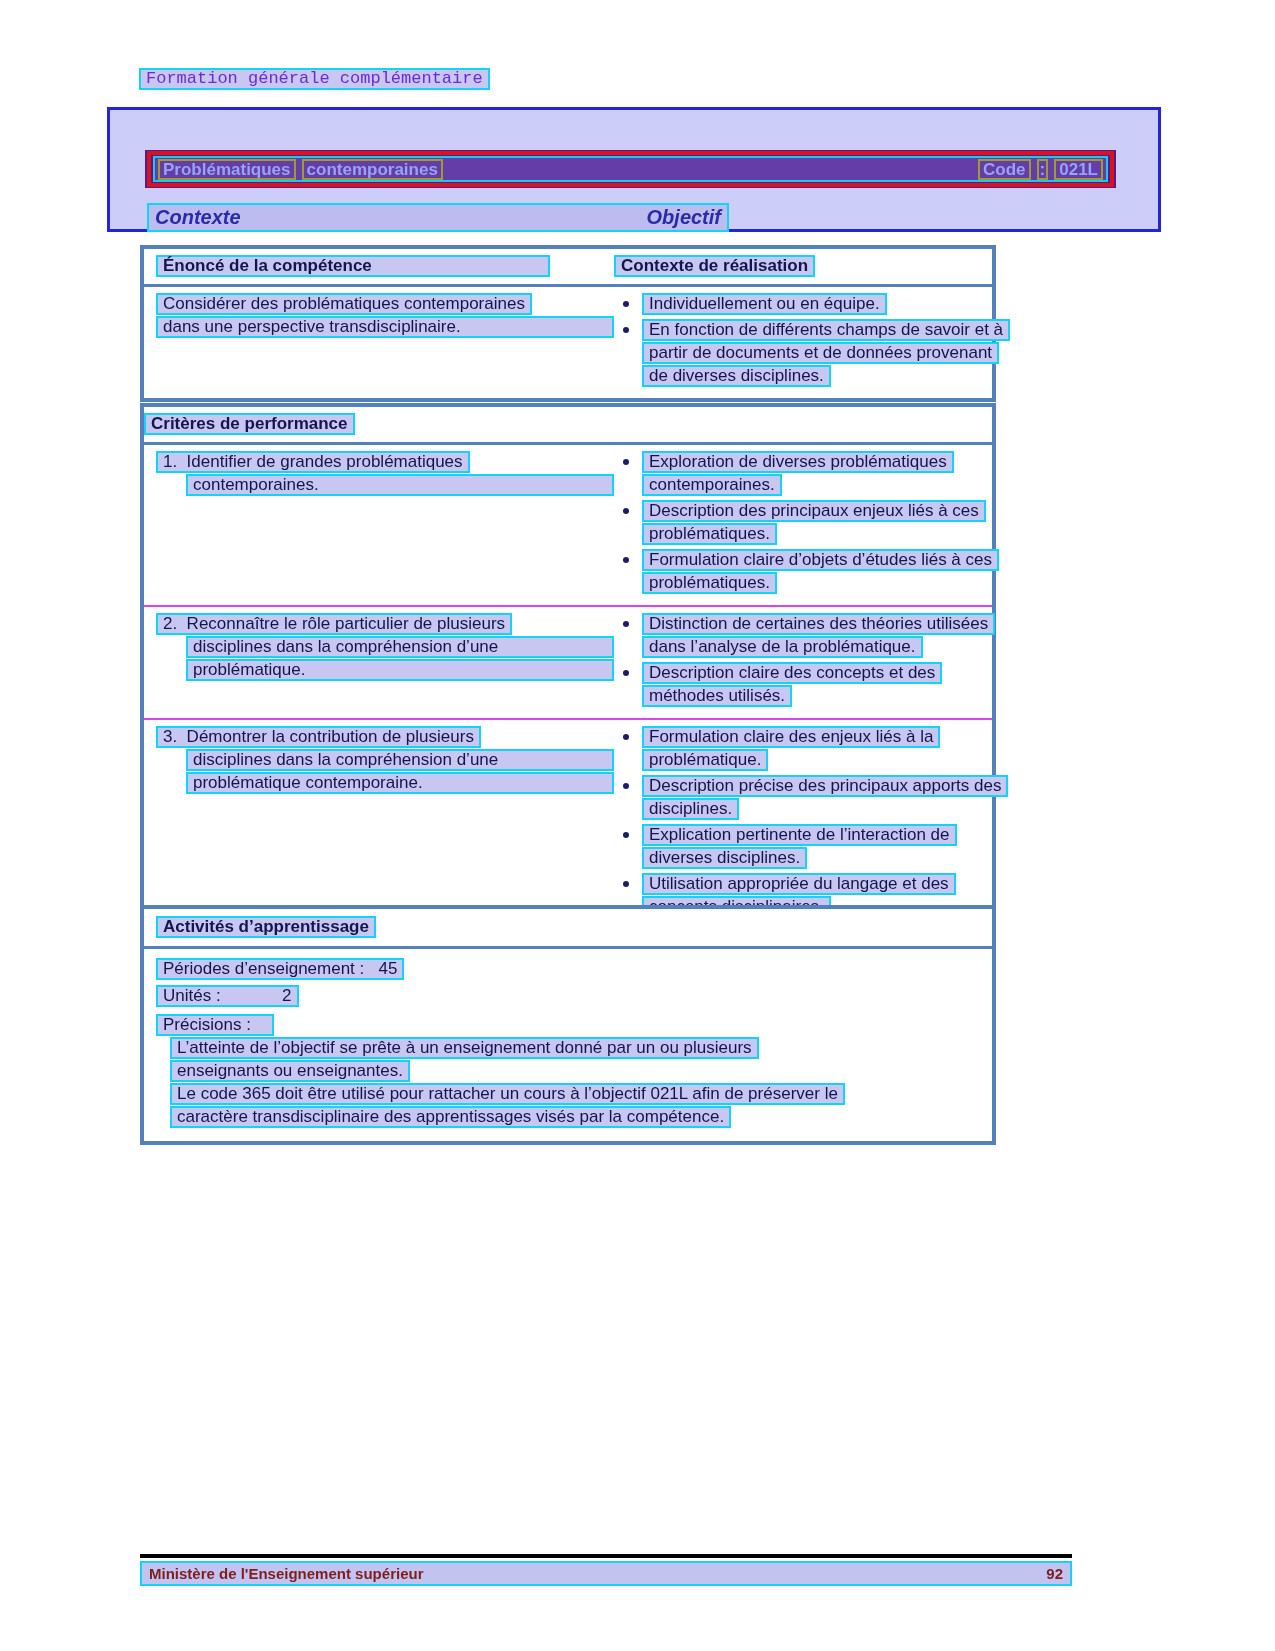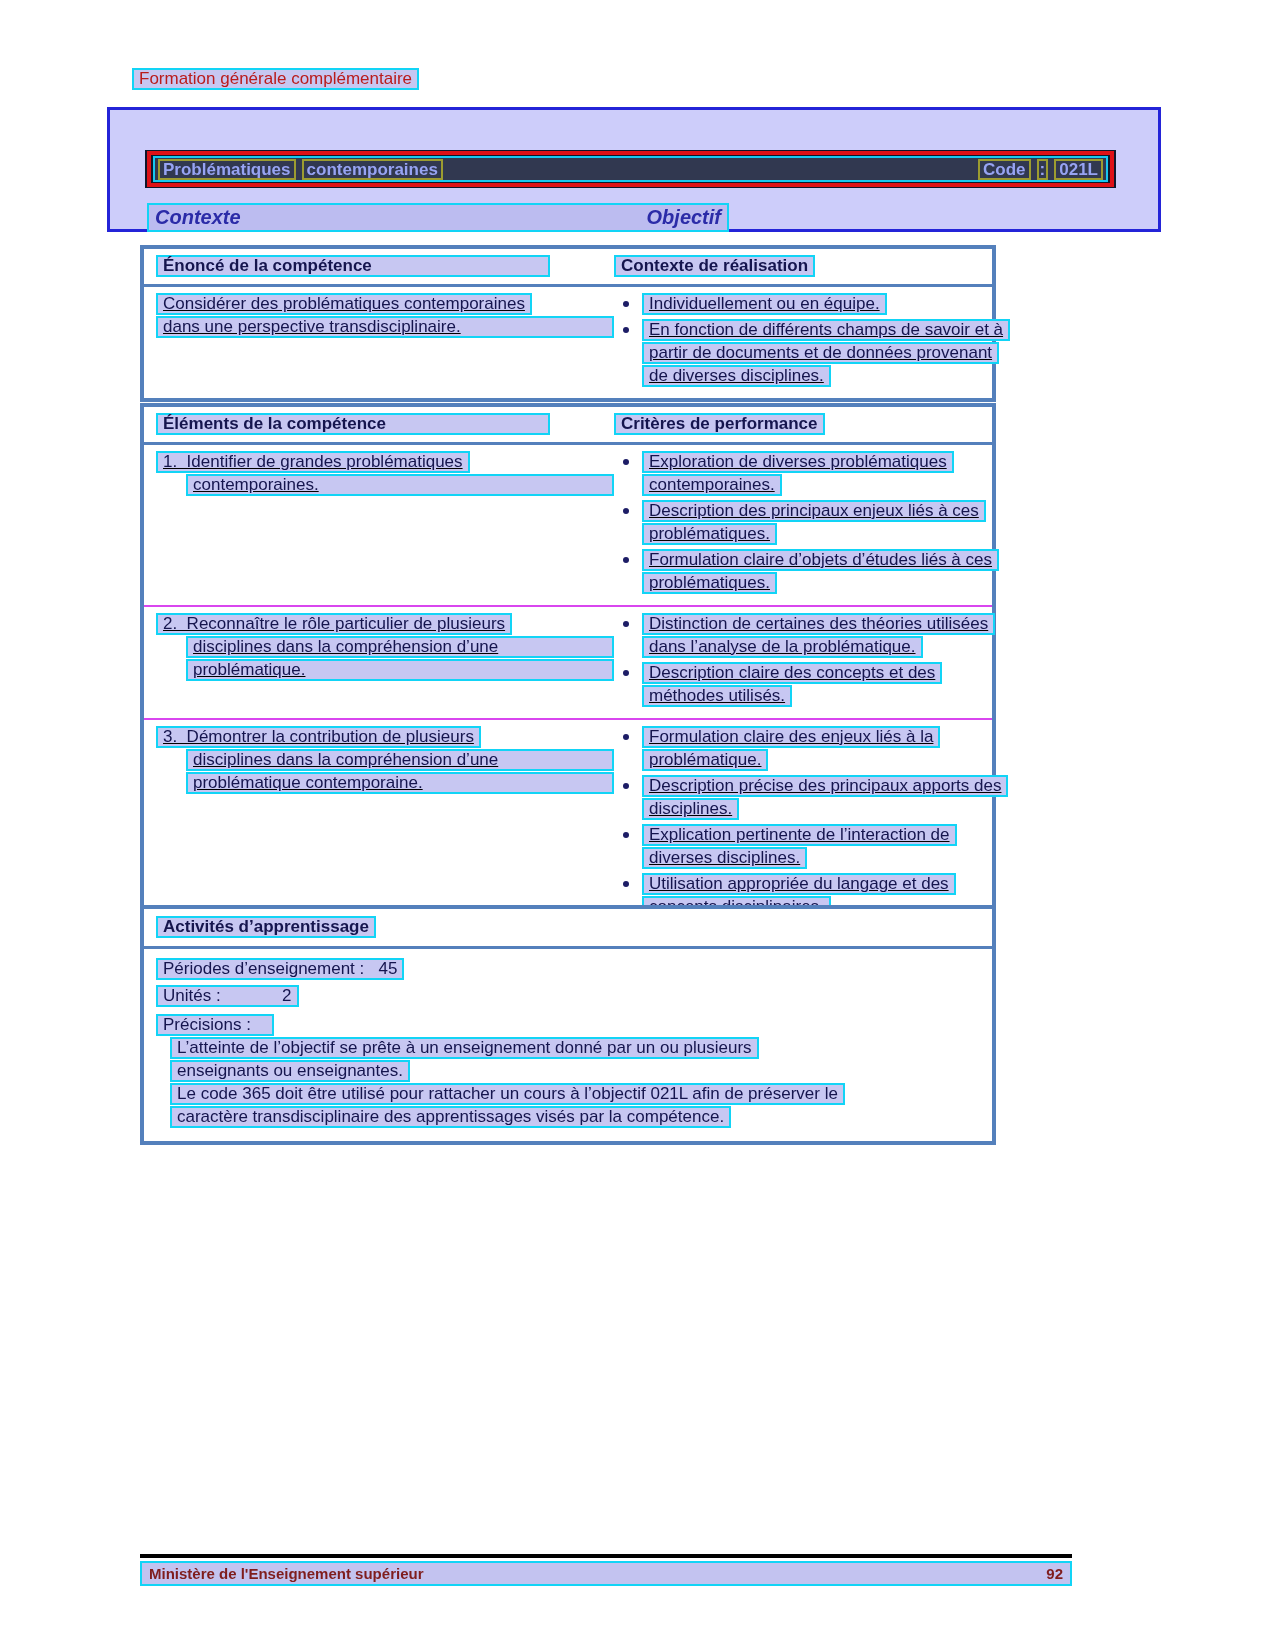--- a/index.html
+++ b/index.html
@@ -8,27 +8,27 @@
 
   
   .hl { display:inline-block; background:#c7c7f2; border:2px solid #12d4f6;
         color:#15154e; font-size:17px; line-height:16px; padding:1px 5px;
         white-space:pre; margin-bottom:1px; }
   .head { font-weight:bold; }
   .hl-wide-head { min-width:380px; }
   .w { align-self:stretch; }
   .ind { margin-left:30px; }
 
-  .top-label { position:absolute; left:132px; top:68px; color:#b91c1c; }
+  .top-label { position:absolute; left:139px; top:68px; color:#6d28d9;font-family:Liberation Mono, monospace; }
 
   
   .header-box { position:absolute; left:107px; top:107px; width:1048px; height:119px;
                 background:#cdcdfa; border:3px solid #2424d8; }
   .title-bar { position:absolute; left:35px; top:40px; width:971px; height:38px;
-               background:#0f172a; padding:1px 2px; box-sizing:border-box; }
+               background:#4c1d95; padding:1px 2px; box-sizing:border-box; }
   .red-frame { border:4px solid #de1116; height:100%; box-sizing:border-box;
                display:flex; align-items:center; padding:0 2px; }
   .bar-hl { flex:1; display:flex; justify-content:space-between; align-items:center;
             border:2px solid #17c8f0; background:rgba(205,210,255,0.18);
             padding:0 3px; height:22px; }
   .bar-words { display:flex; gap:6px; align-items:center; }
   .wbox { display:inline-block; border:2px solid #9c9c30; padding:0 3px;
           color:#97a3f3; font-size:17px; font-weight:bold; line-height:17px; white-space:pre; }
   .wbox-narrow { padding:0 1px; }
 
@@ -39,21 +39,21 @@
 
   
   .doc-table { position:absolute; left:140px; width:856px; box-sizing:border-box;
                border:4px solid #5480bc; background:#ffffff; }
   .t-head { display:grid; grid-template-columns:470px 1fr; padding:6px 0 6px 0;
             border-bottom:3px solid #5480bc; }
   .t-row { display:grid; grid-template-columns:470px 1fr; padding:6px 0 7px 0; }
   .t-row + .t-row { border-top:2px solid #d946ef; }
   .cell-l { padding-left:12px; display:flex; flex-direction:column; align-items:flex-start; }
   .cell-r { display:flex; flex-direction:column; align-items:flex-start; padding-right:8px; }
-  .lines { display:flex; flex-direction:column; align-items:flex-start;text-decoration:underline; }
+  .lines { display:flex; flex-direction:column; align-items:flex-start; }
   .bullet-item { display:flex; align-items:flex-start; margin-bottom:3px; }
   .dot { width:6px; height:6px; border-radius:50%; background:#1d1d66;
          margin:8px 13px 0 9px; flex:none; }
 
   
   .t3-head { padding:7px 0 7px 12px; border-bottom:3px solid #5480bc; }
   .t3-body { padding:9px 0 12px 12px; display:flex; flex-direction:column; align-items:flex-start; }
   .mb1 { margin-bottom:5px; }
   .mb2 { margin-bottom:7px; }
   .prec { display:flex; align-items:flex-start;flex-direction:column; }
@@ -124,23 +124,20 @@
             <span class="hl">partir de documents et de données provenant</span>
             <span class="hl">de diverses disciplines.</span>
           </div>
         </div>
       </div>
     </div>
   </div>
 
   <div class="doc-table" style="top:403px;">
     <div class="t-head">
-      <div class="cell-l">
-        <span class="hl head hl-wide-head">Éléments de la compétence</span>
-      </div>
       <div class="cell-r">
         <span class="hl head">Critères de performance</span>
       </div>
     </div>
 
     <div class="t-row">
       <div class="cell-l lines">
         <span class="hl">1.  Identifier de grandes problématiques</span>
         <span class="hl ind w">contemporaines.</span>
       </div>

